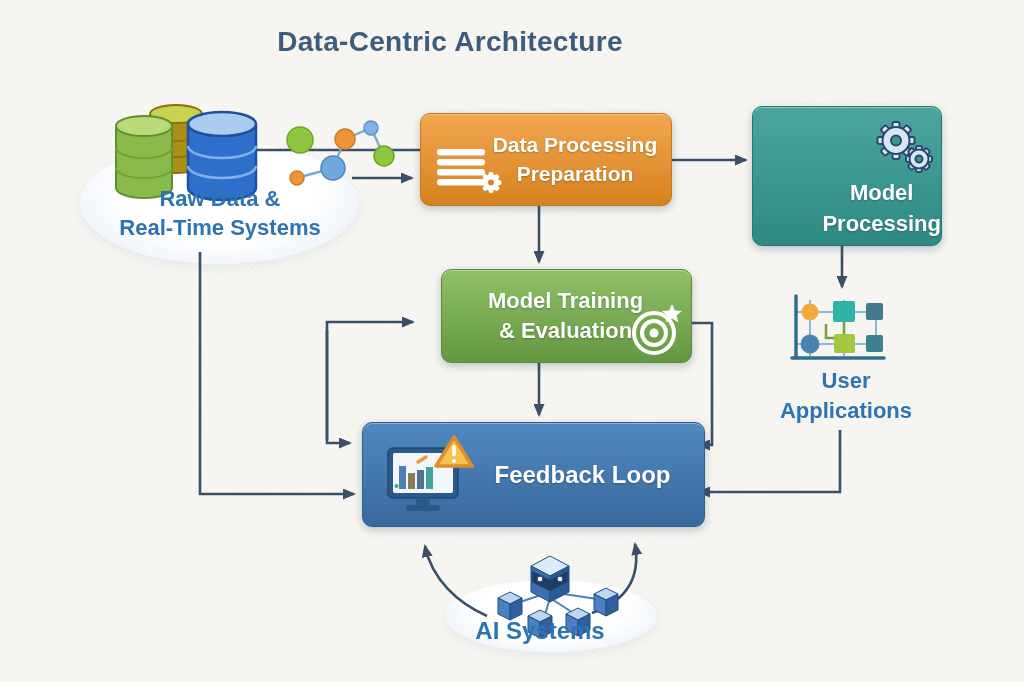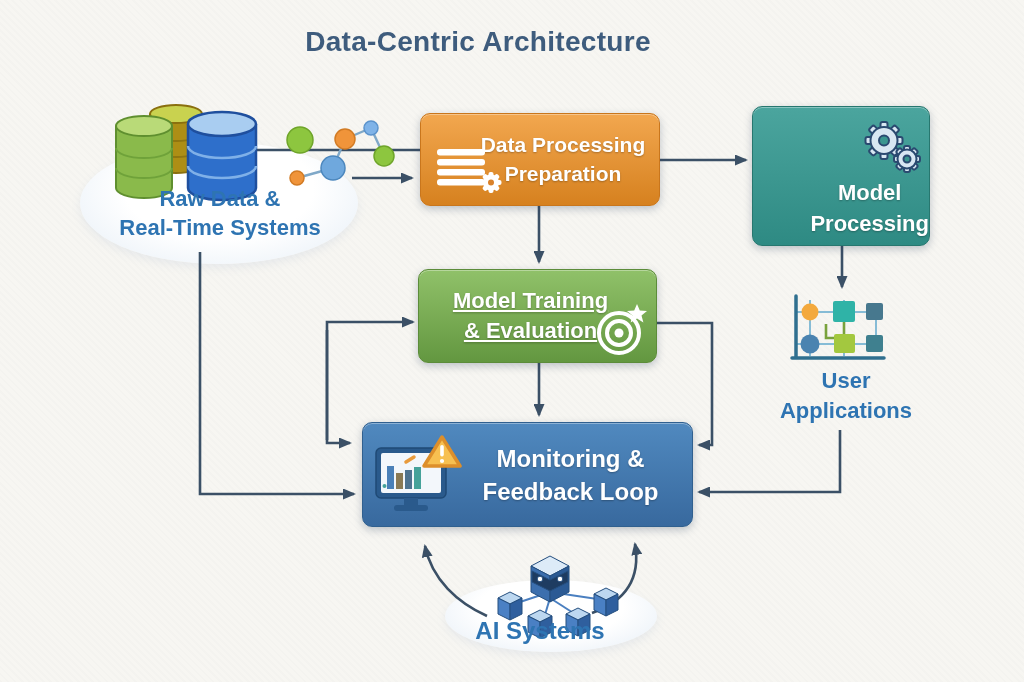--- a/index.html
+++ b/index.html
@@ -2,34 +2,34 @@
 <html><head>
 <meta charset="utf-8">
 <style>
   html,body{margin:0;padding:0;}
   body{font-family:"Liberation Sans",sans-serif;}
   .canvas{position:relative;width:1024px;height:682px;overflow:hidden;
     background:#f7f6f2;
     background-image:repeating-linear-gradient(45deg,rgba(120,130,140,.025) 0 2px,transparent 2px 5px);}
   .abs{position:absolute;}
   .title{position:absolute;left:0;top:26px;width:900px;margin:0;text-align:center;
-    font-size:28px;font-weight:700;color:#3e5c7d;letter-spacing:.3px;padding-left:28px;}
+    font-size:28px;font-weight:700;color:#3e5c7d;letter-spacing:.3px;}
   .cloud{position:absolute;border-radius:50%;
     background:radial-gradient(ellipse at 50% 38%,#ffffff 48%,#e4edf6 100%);
     box-shadow:0 4px 10px rgba(120,150,190,.12);}
   .box{position:absolute;border-radius:10px;color:#fff;font-weight:700;
     text-shadow:0 1px 2px rgba(0,0,0,.28);
-    box-shadow:0 3px 9px rgba(40,60,90,.28), inset 0 1px 0 rgba(255,255,255,.35);}
+    box-shadow:0 3px 9px rgba(40,60,90,.28), inset 0 1px 0 rgba(255,255,255,.35);padding-left:12px;}
   .box-orange{left:420px;top:113px;width:238px;height:91px;
     background:linear-gradient(180deg,#f2a74f,#d6811f);border:1px solid #c9761c;}
   .box-teal{left:752px;top:106px;width:176px;height:138px;
     background:linear-gradient(180deg,#4ba59e,#2e8a83);border:1px solid #27776f;
     display:flex;flex-direction:column;align-items:flex-end;}
-  .box-green{left:418px;top:269px;width:237px;height:92px;
-    background:linear-gradient(180deg,#90c169,#639740);border:1px solid #5c8c3a;text-decoration:underline;}
+  .box-green{left:441px;top:269px;width:237px;height:92px;
+    background:linear-gradient(180deg,#90c169,#639740);border:1px solid #5c8c3a;}
   .box-blue{left:362px;top:422px;width:329px;height:103px;
     background:linear-gradient(180deg,#5089bf,#38699e);border:1px solid #30608f;
     display:flex;align-items:center;}
   .line{text-align:center;}
   .orange-text{margin-top:16px;padding-left:52px;padding-right:6px;font-size:21px;line-height:29px;}
   .teal-text{font-size:22px;line-height:31px;margin-top:4px;}
   .green-text{margin-top:16px;font-size:22px;line-height:30px;padding-right:14px;}
   .blue-text{flex:1;font-size:24px;line-height:33px;padding-right:14px;}
   .node-label{position:absolute;text-align:center;color:#2e74b2;font-weight:700;}
   .lbl-raw{left:88px;top:184px;width:264px;font-size:22px;line-height:29px;}
@@ -183,21 +183,20 @@
       <circle cx="9.5" cy="51" r="2" fill="#45a29a"></circle>
       <rect x="29" y="63" width="14" height="7" fill="#2a5a8c"></rect>
       <rect x="19" y="70" width="34" height="6" rx="3" fill="#2a5a8c"></rect>
       <g>
         <path d="M67,2 L85,31 L49,31 Z" fill="#f7c051" stroke="#dd8f2b" stroke-width="3.5" stroke-linejoin="round"></path>
         <rect x="65.2" y="10" width="3.6" height="11.5" rx="1.8" fill="#ffffff"></rect>
         <circle cx="67" cy="26" r="2.1" fill="#ffffff"></circle>
       </g>
     </svg>
     <div class="blue-text">
-      <div class="line">Monitoring &amp;</div>
       <div class="line">Feedback Loop</div>
     </div>
   </div>
 
   <svg class="abs z3" style="left:786px;top:292px" width="102" height="78" viewBox="0 0 102 78">
     <g stroke="#86bcd6" stroke-width="2" fill="none">
       <path d="M10,20 H94 M10,52 H94 M24,8 V64 M58,8 V64 M90,12 V58"></path>
     </g>
     <g stroke="#79a23c" stroke-width="2.6" fill="none">
       <path d="M40,32 V46 H50"></path>

